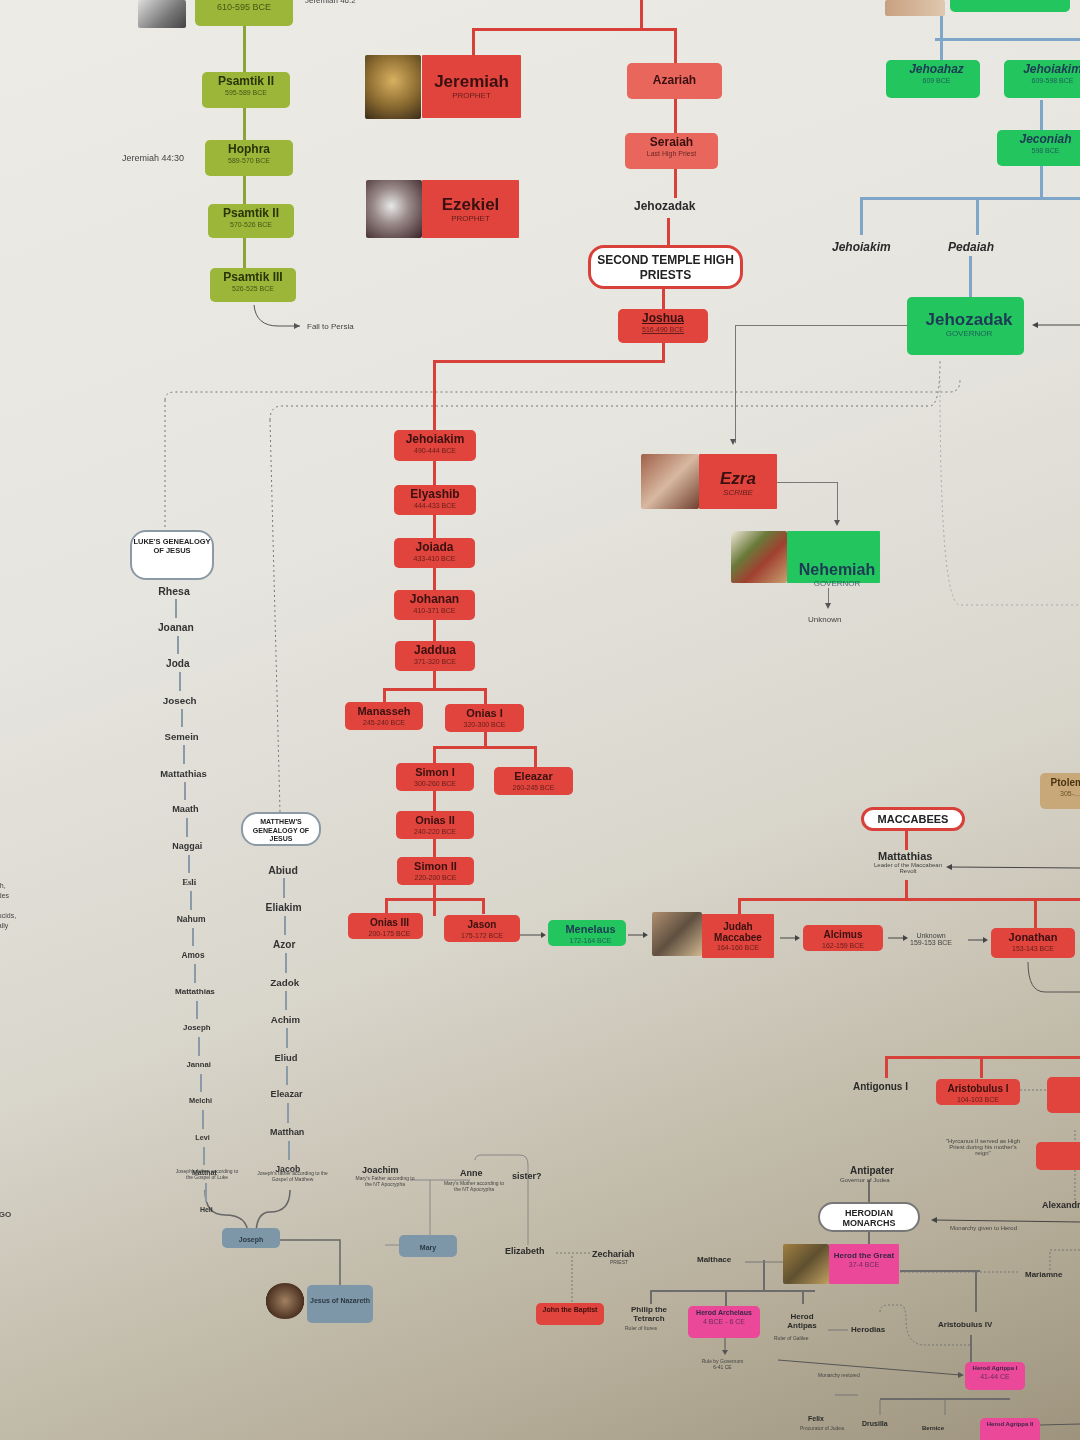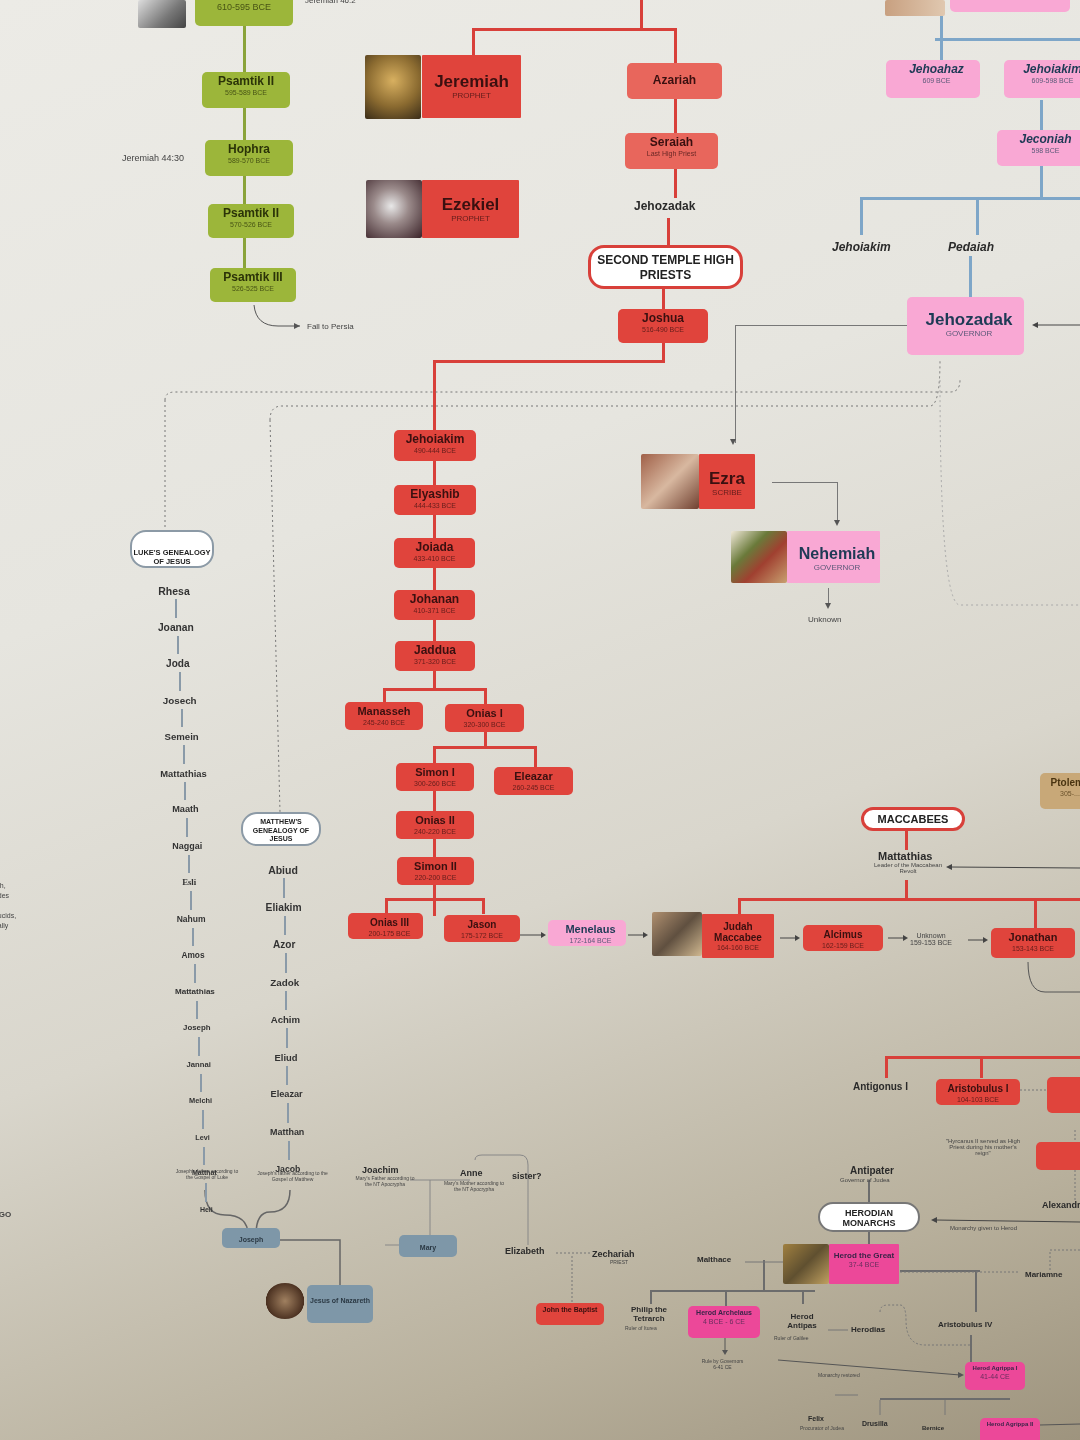--- a/index.html
+++ b/index.html
@@ -6,21 +6,21 @@
   body{width:1080px;height:1440px;position:relative;overflow:hidden;
     font-family:"Liberation Sans",sans-serif;
     background:linear-gradient(160deg,#ecebe6 0%,#e6e5df 35%,#d9d6cc 60%,#b8b09c 85%,#9e947e 100%);}
   .abs{position:absolute;}
   .node{position:absolute;border-radius:5px;text-align:center;color:#3a1010;box-sizing:border-box;padding-top:3px;}
   .node .n{font-weight:bold;font-size:12px;line-height:13px;display:block;}
   .node .d{font-size:7px;line-height:9px;display:block;opacity:.75;}
   .red{background:#e0443c;}
   .redsoft{background:#e8665c;}
   .green{background:#9cb63a;color:#2b3308;}
-  .blue{background:#f9a8d4;color:#1e3a55;padding-left:7px;}
+  .blue{background:#22c55e;color:#1e3a55;padding-left:7px;}
   .purple{background:#ec4899;color:#3a2448;}
   .slate{background:#7e97a8;color:#2b3944;}
   .tan{background:#c8a878;color:#4a3410;}
   .big .n{font-size:17px;line-height:19px;margin-top:6px;}
   .big .d{font-size:8px;}
   .pill{position:absolute;background:#fff;border-radius:16px;text-align:center;font-weight:bold;box-sizing:border-box;color:#222;}
   .label{position:absolute;font-weight:bold;font-size:11px;color:#2a2a2a;white-space:nowrap;}
   .small{position:absolute;font-size:8px;color:#444;white-space:nowrap;text-align:center;}
   .portrait{position:absolute;border-radius:2px;}
   .gline{position:absolute;background:#8aa33a;}
@@ -179,21 +179,21 @@
 </div>
 <div class="node redsoft" style="left:625px;top:133px;width:93px;height:36px;">
   <span class="n">Seraiah</span>
   <span class="d">Last High Priest</span>
 </div>
 <div class="label" style="left:634px;top:199px;font-size:12px;">Jehozadak</div>
 <div class="pill" style="left:588px;top:245px;width:155px;height:44px;border:3px solid #d8403a;font-size:12px;padding-top:5px;line-height:15px;">
   <span>SECOND TEMPLE HIGH PRIESTS</span>
 </div>
 
-<div class="node red" style="left:618px;top:309px;width:90px;height:34px;">
+<div class="node red" style="left:618px;top:309px;width:90px;height:34px;text-decoration:underline;">
   <span class="n">Joshua</span>
   <span class="d">516-490 BCE</span>
 </div>
 <div class="node red" style="left:394px;top:430px;width:82px;height:31px;">
   <span class="n">Jehoiakim</span>
   <span class="d">490-444 BCE</span>
 </div>
 <div class="node red" style="left:394px;top:485px;width:82px;height:30px;">
   <span class="n">Elyashib</span>
   <span class="d">444-433 BCE</span>
@@ -262,32 +262,32 @@
   <span class="d">598 BCE</span>
 </div>
 <div class="label" style="left:832px;top:240px;font-style:italic;font-size:12px;">Jehoiakim</div>
 <div class="label" style="left:948px;top:240px;font-style:italic;font-size:12px;">Pedaiah</div>
 <div class="node blue big" style="left:907px;top:297px;width:117px;height:58px;">
   <span class="n" style="font-size:17px;margin-top:10px;">Jehozadak</span>
   <span class="d">GOVERNOR</span>
 </div>
 
 <div class="portrait" style="left:641px;top:454px;width:58px;height:55px;background:linear-gradient(135deg,#a06048,#d8b8a0 50%,#704030);"></div>
-<div class="node red big" style="left:699px;top:454px;width:56px;height:55px;border-radius:1px;">
+<div class="node red big" style="left:699px;top:454px;width:78px;height:55px;border-radius:1px;font-style:italic;">
   <span class="n" style="margin-top:12px;">Ezra</span>
   <span class="d">SCRIBE</span>
 </div>
 <div class="portrait" style="left:731px;top:531px;width:56px;height:52px;background:linear-gradient(135deg,#f0e8d8,#6a7a3a 35%,#a04030 60%,#c8a070);"></div>
 <div class="node blue big" style="left:787px;top:531px;width:93px;height:52px;border-radius:1px;">
-  <span class="n" style="margin-top:10px;font-size:16px;">Nehemiah</span>
+  <span class="n" style="margin-top:26px;font-size:16px;">Nehemiah</span>
   <span class="d">GOVERNOR</span>
 </div>
 <div class="small" style="left:808px;top:615px;">Unknown</div>
 
-<div class="pill" style="left:130px;top:530px;width:84px;height:38px;border:2px solid #8c9aa6;font-size:7.5px;line-height:9px;padding-top:16px;">
+<div class="pill" style="left:130px;top:530px;width:84px;height:50px;border:2px solid #8c9aa6;font-size:7.5px;line-height:9px;padding-top:5px;">
   <span>LUKE'S GENEALOGY OF JESUS</span>
 </div>
 <div id="luke-list">
     <div class="label" style="left: 174px; top: 585px; font-size: 10.5px; transform: translateX(-50%); color: rgb(51, 51, 51);">Rhesa</div>
     <div class="abs" style="left: 174.95px; top: 599px; width: 2px; height: 18.5px; background: rgb(138, 154, 168);"></div>
     <div class="label" style="left: 175.9px; top: 621.5px; font-size: 10.28px; transform: translateX(-50%); color: rgb(51, 51, 51);">Joanan</div>
     <div class="abs" style="left: 176.85px; top: 635.5px; width: 2px; height: 18.5px; background: rgb(138, 154, 168);"></div>
     <div class="label" style="left: 177.8px; top: 658px; font-size: 10.06px; transform: translateX(-50%); color: rgb(51, 51, 51);">Joda</div>
     <div class="abs" style="left: 178.75px; top: 672px; width: 2px; height: 18.5px; background: rgb(138, 154, 168);"></div>
     <div class="label" style="left: 179.7px; top: 694.5px; font-size: 9.84px; transform: translateX(-50%); color: rgb(51, 51, 51);">Josech</div>

